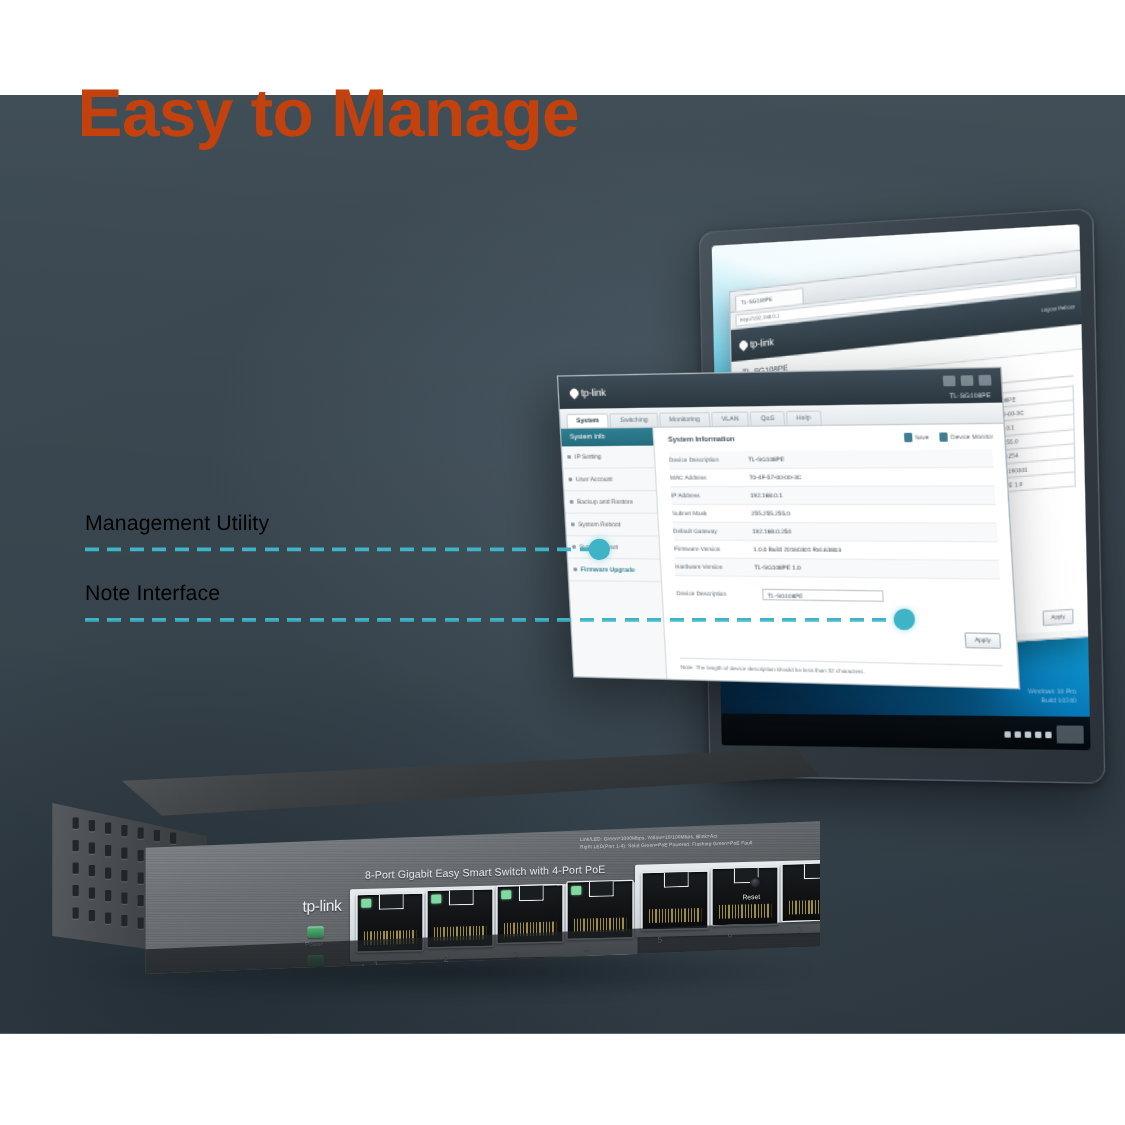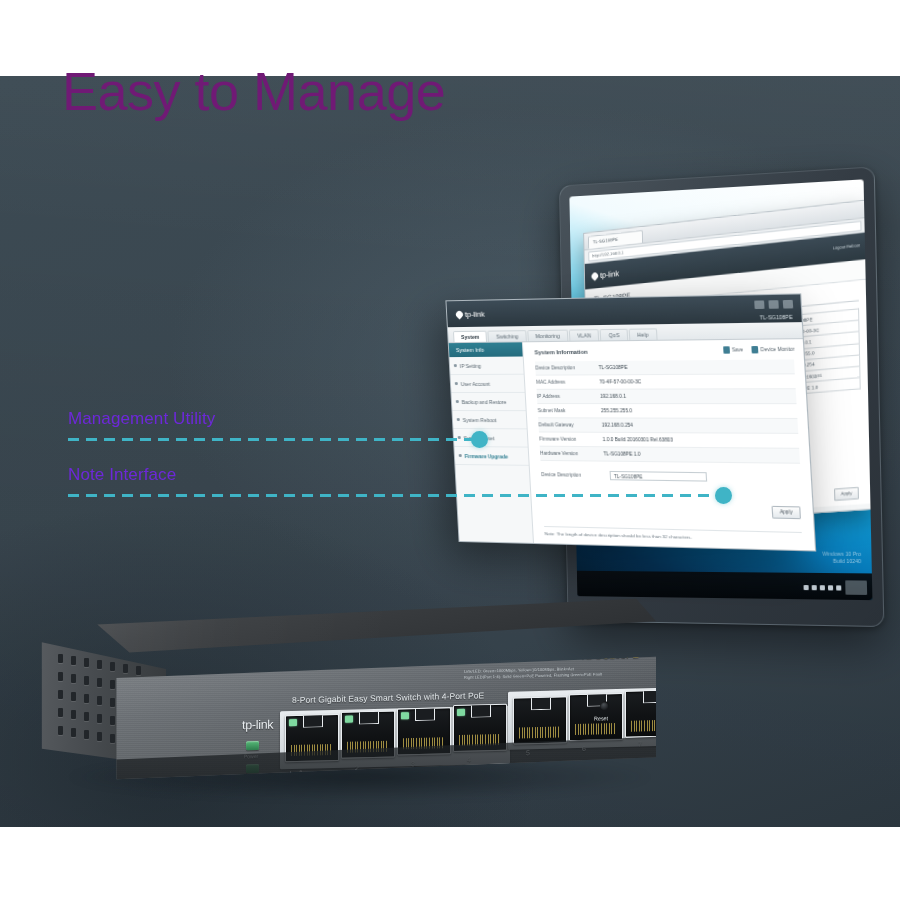--- a/index.html
+++ b/index.html
@@ -32,32 +32,32 @@
     position:absolute; left:0; top:0; width:100%; height:100%;
     background: linear-gradient(185deg, rgba(255,255,255,0.035) 0%, rgba(0,0,0,0) 28%, rgba(0,0,0,0.10) 100%);
     pointer-events:none;
   }
 
   
   #headline {
     position: absolute;
     left: 62px; top: 62px;
     font-size: 54px;
-    font-weight: 400;
+    font-weight: 700;
     letter-spacing: -0.5px;
-    color: #701a75;
+    color: #c2410c;
     line-height: 1.1;
     white-space: nowrap;
     z-index: 40;
   }
 
   
   .callout-label {
     position: absolute;
-    color: #6d28d9;
+    color: #000000;
     font-size: 17px;
     letter-spacing: 0.1px;
     white-space: nowrap;
     z-index: 36;
     text-align: center;
   }
   #label-mgmt { left: 68px; top: 409px; }
   #label-ui   { left: 68px; top: 465px; }
 
   .dash-line {

